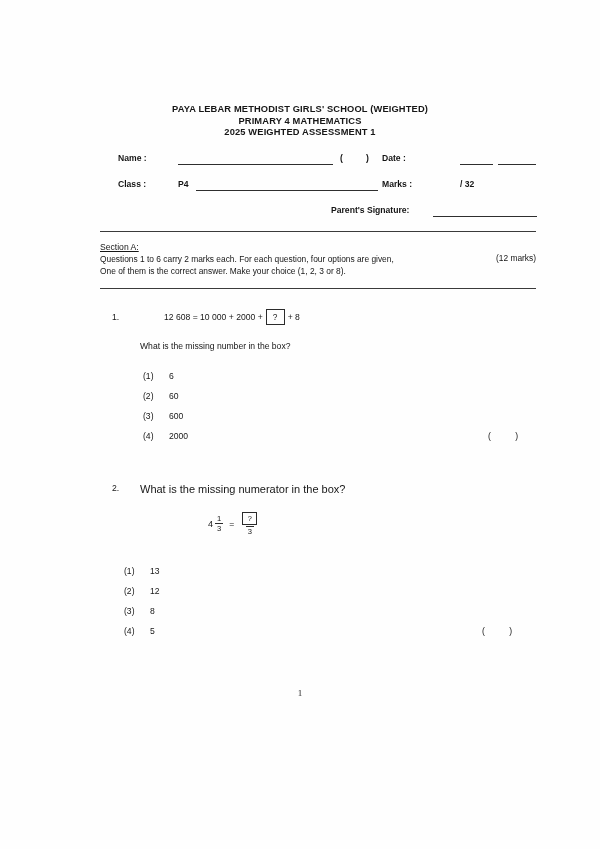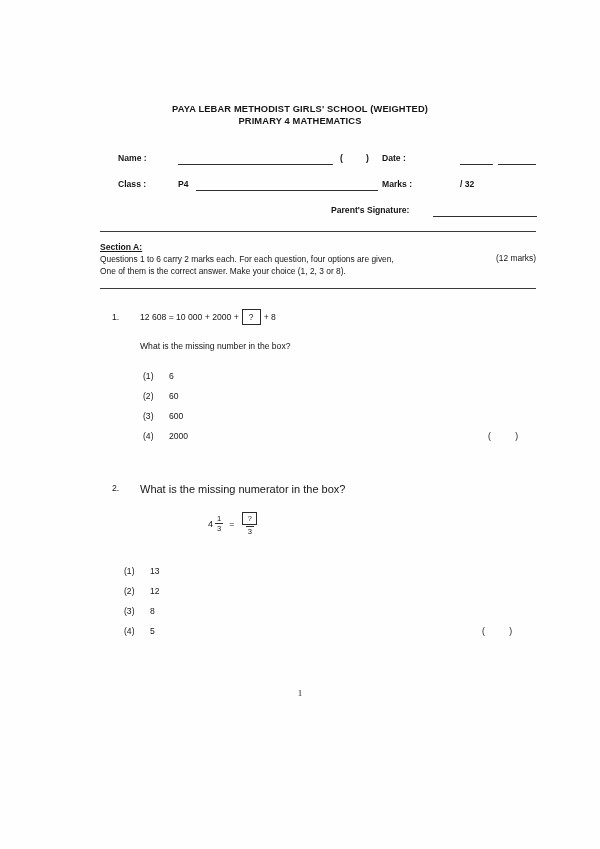--- a/index.html
+++ b/index.html
@@ -109,21 +109,21 @@
   .section-block {
     position: absolute;
     left: 100px;
     top: 242px;
     width: 436px;
     font-size: 8.4px;
     line-height: 11.4px;
     color: #161616;
   }
   .section-head {
-    font-weight: bold;
+    font-weight: normal;
     text-decoration: underline;
     font-size: 8.6px;
     margin-bottom: 1px;
   }
   .section-instr {
     position: relative;
     white-space: nowrap;
   }
   .marks-note {
     position: absolute;
@@ -158,20 +158,21 @@
   }
 
   
   .eq-line {
     position: absolute;
     display: flex;
     align-items: center;
     font-size: 8.6px;
     color: #161616;
     white-space: nowrap;
+    margin-left: 24px;
   }
   .eq-seg { display: inline-block; }
   .boxed {
     display: inline-flex;
     align-items: center;
     justify-content: center;
     width: 17px;
     height: 14px;
     border: 1.1px solid #2b2b2b;
     margin: 0 3px;
@@ -265,20 +266,21 @@
   }
 </style>
 </head>
 <body>
 
 <div class="page">
 
   <div class="title-block">
     <div class="title-line">PAYA LEBAR METHODIST GIRLS' SCHOOL (WEIGHTED)</div>
     <div class="title-line">PRIMARY 4 MATHEMATICS</div>
+    <div class="title-line">2025 WEIGHTED ASSESSMENT 1</div>
   </div>
 
   <div class="particulars">
 
     <div class="prow">
       <span class="lbl name-lbl">Name :</span>
       <span class="rule name-rule"></span>
       <span class="paren paren-open">(</span>
       <span class="paren paren-close">)</span>
       <span class="lbl date-lbl">Date  :</span>

